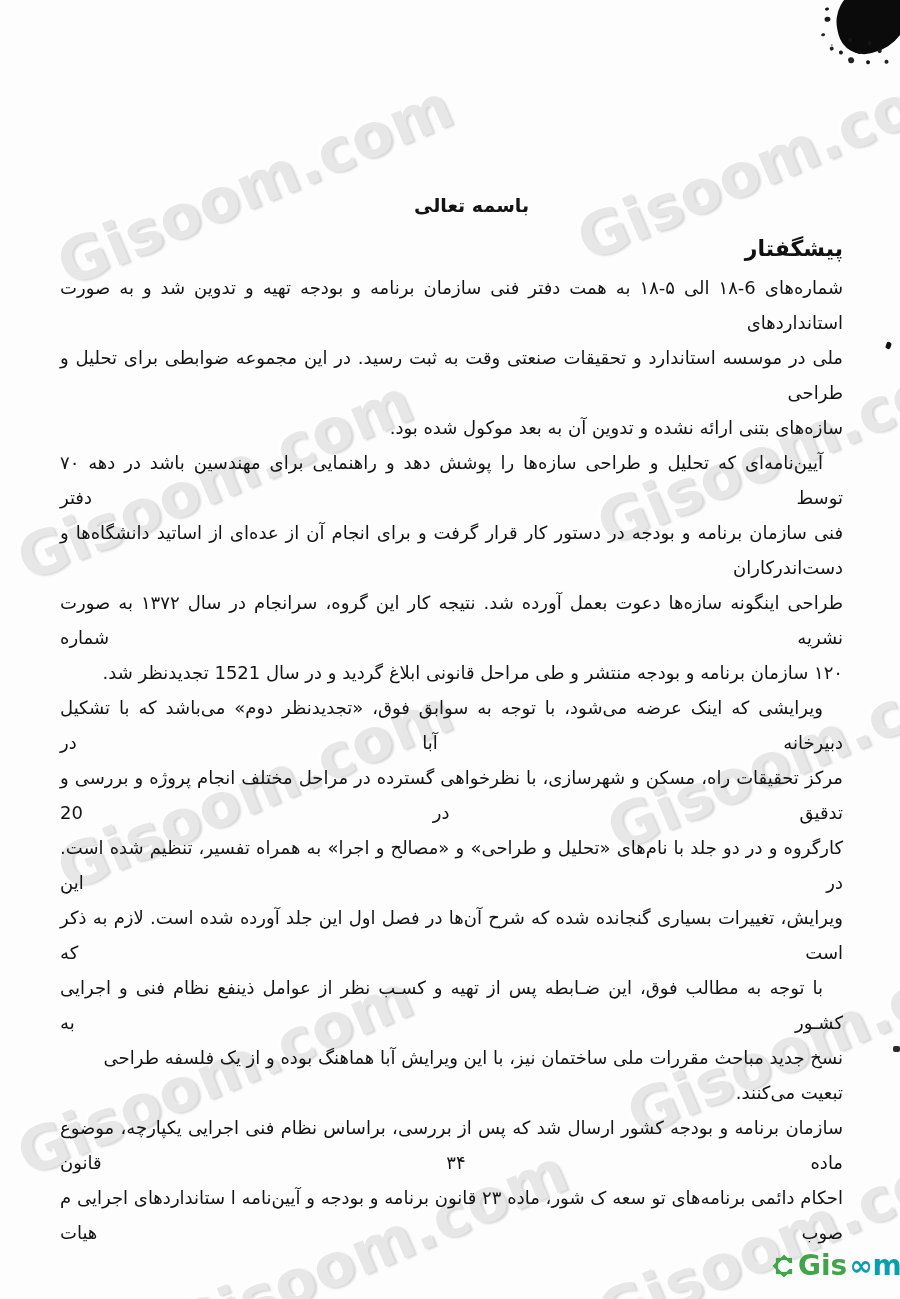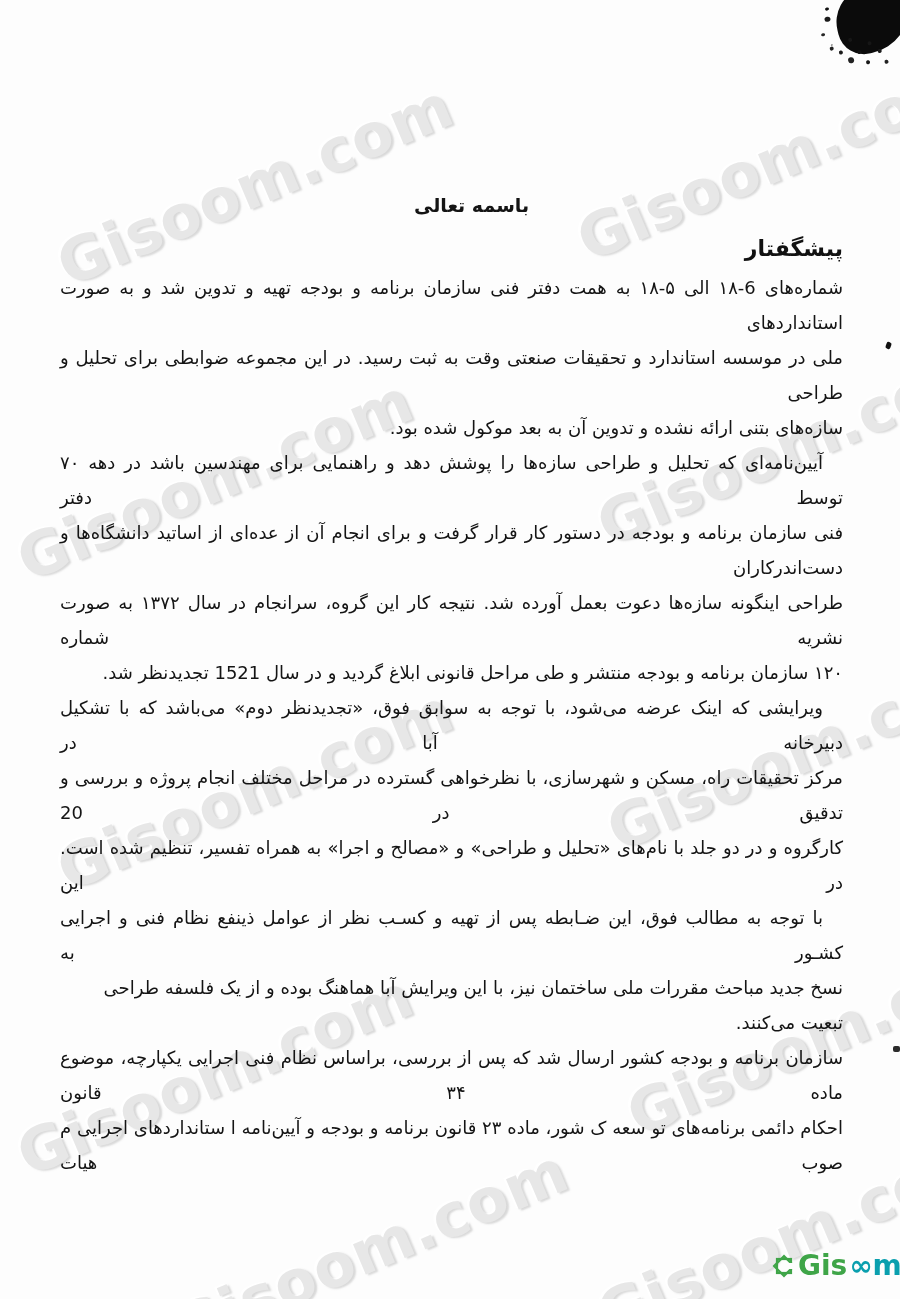--- a/index.html
+++ b/index.html
@@ -127,20 +127,21 @@
     <div class="line pend">سازه‌های بتنی ارائه نشده و تدوین آن به بعد موکول شده بود.</div>
 
     <div class="line pfirst">آیین‌نامه‌ای که تحلیل و طراحی سازه‌ها را پوشش دهد و راهنمایی برای مهندسین باشد در دهه ۷۰ توسط دفتر</div>
     <div class="line">فنی سازمان برنامه و بودجه در دستور کار قرار گرفت و برای انجام آن از عده‌ای از اساتید دانشگاه‌ها و دست‌اندرکاران</div>
     <div class="line">طراحی اینگونه سازه‌ها دعوت بعمل آورده شد. نتیجه کار این گروه، سرانجام در سال ۱۳۷۲ به صورت نشریه شماره</div>
     <div class="line pend">۱۲۰ سازمان برنامه و بودجه منتشر و طی مراحل قانونی ابلاغ گردید و در سال 1521 تجدیدنظر شد.</div>
 
     <div class="line pfirst">ویرایشی که اینک عرضه می‌شود، با توجه به سوابق فوق، «تجدیدنظر دوم» می‌باشد که با تشکیل دبیرخانه آبا در</div>
     <div class="line">مرکز تحقیقات راه، مسکن و شهرسازی، با نظرخواهی گسترده در مراحل مختلف انجام پروژه و بررسی و تدقیق در 20</div>
     <div class="line">کارگروه و در دو جلد با نام‌های «تحلیل و طراحی» و «مصالح و اجرا» به همراه تفسیر، تنظیم شده است. در این</div>
+    <div class="line">ویرایش، تغییرات بسیاری گنجانده شده که شرح آن‌ها در فصل اول این جلد آورده شده است. لازم به ذکر است که</div>
     <div class="line pfirst">با توجه به مطالب فوق، این ضـابطه پس از تهیه و کسـب نظر از عوامل ذینفع نظام فنی و اجرایی کشـور به</div>
 
     <div class="line pend">نسخ جدید مباحث مقررات ملی ساختمان نیز، با این ویرایش آبا هماهنگ بوده و از یک فلسفه طراحی تبعیت می‌کنند.</div>
     <div class="line">سازمان برنامه و بودجه کشور ارسال شد که پس از بررسی، براساس نظام فنی اجرایی یکپارچه، موضوع ماده ۳۴ قانون</div>
     <div class="line">احکام دائمی برنامه‌های تو سعه ک شور، ماده ۲۳ قانون برنامه و بودجه و آیین‌نامه ا ستانداردهای اجرایی م صوب هیات</div>
 
   </div>
 
   <div class="gisoom-logo">
     <svg class="logo-star" viewBox="0 0 24 24">

